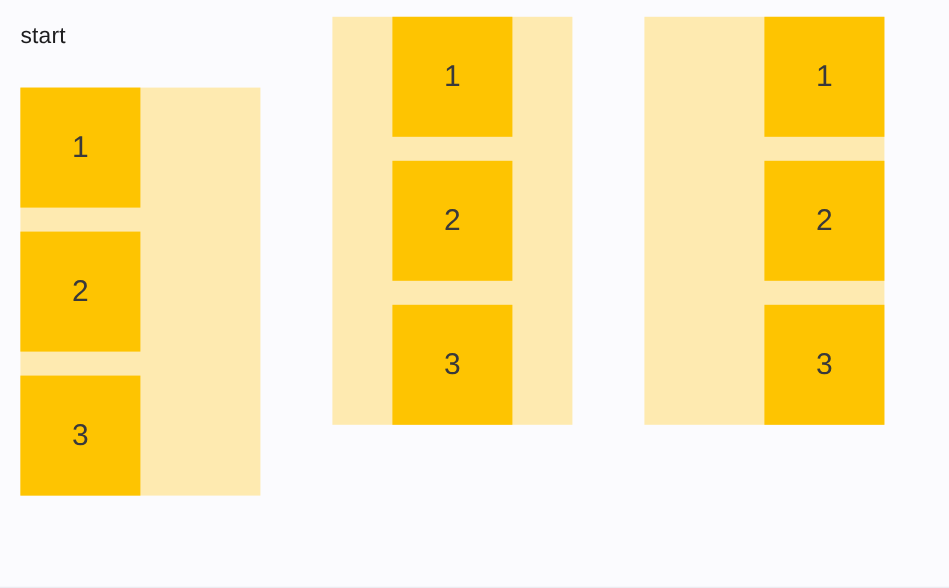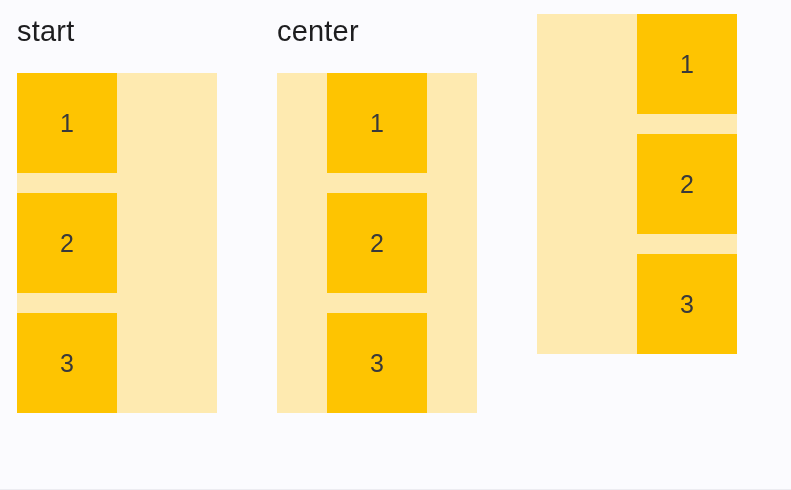--- a/index.html
+++ b/index.html
@@ -19,21 +19,21 @@
     display: flex;
     gap: 60px;
     padding: 14px 0 0 17px;
   }
   .group {
     width: 200px;
     display: flex;
     flex-direction: column;
   }
   .group-label {
-    font-size: 29px;
+    font-size: 19px;
     line-height: 34px;
     font-weight: 400;
     color: #1d1d1f;
     margin: 0 0 25px 0;
     letter-spacing: 0.2px;
   }
   .alignment-container {
     width: 200px;
     height: 340px;
     background: #feeab0;
@@ -71,21 +71,20 @@
   <div class="group">
     <div class="group-label">start</div>
     <div class="alignment-container" data-align="start">
       <div class="demo-item">1</div>
       <div class="demo-item">2</div>
       <div class="demo-item">3</div>
     </div>
   </div>
 
   <div class="group">
-    <div class="group-label">center</div>
     <div class="alignment-container" data-align="center">
       <div class="demo-item">1</div>
       <div class="demo-item">2</div>
       <div class="demo-item">3</div>
     </div>
   </div>
 
   <div class="group">
     <div class="alignment-container" data-align="end">
       <div class="demo-item">1</div>

